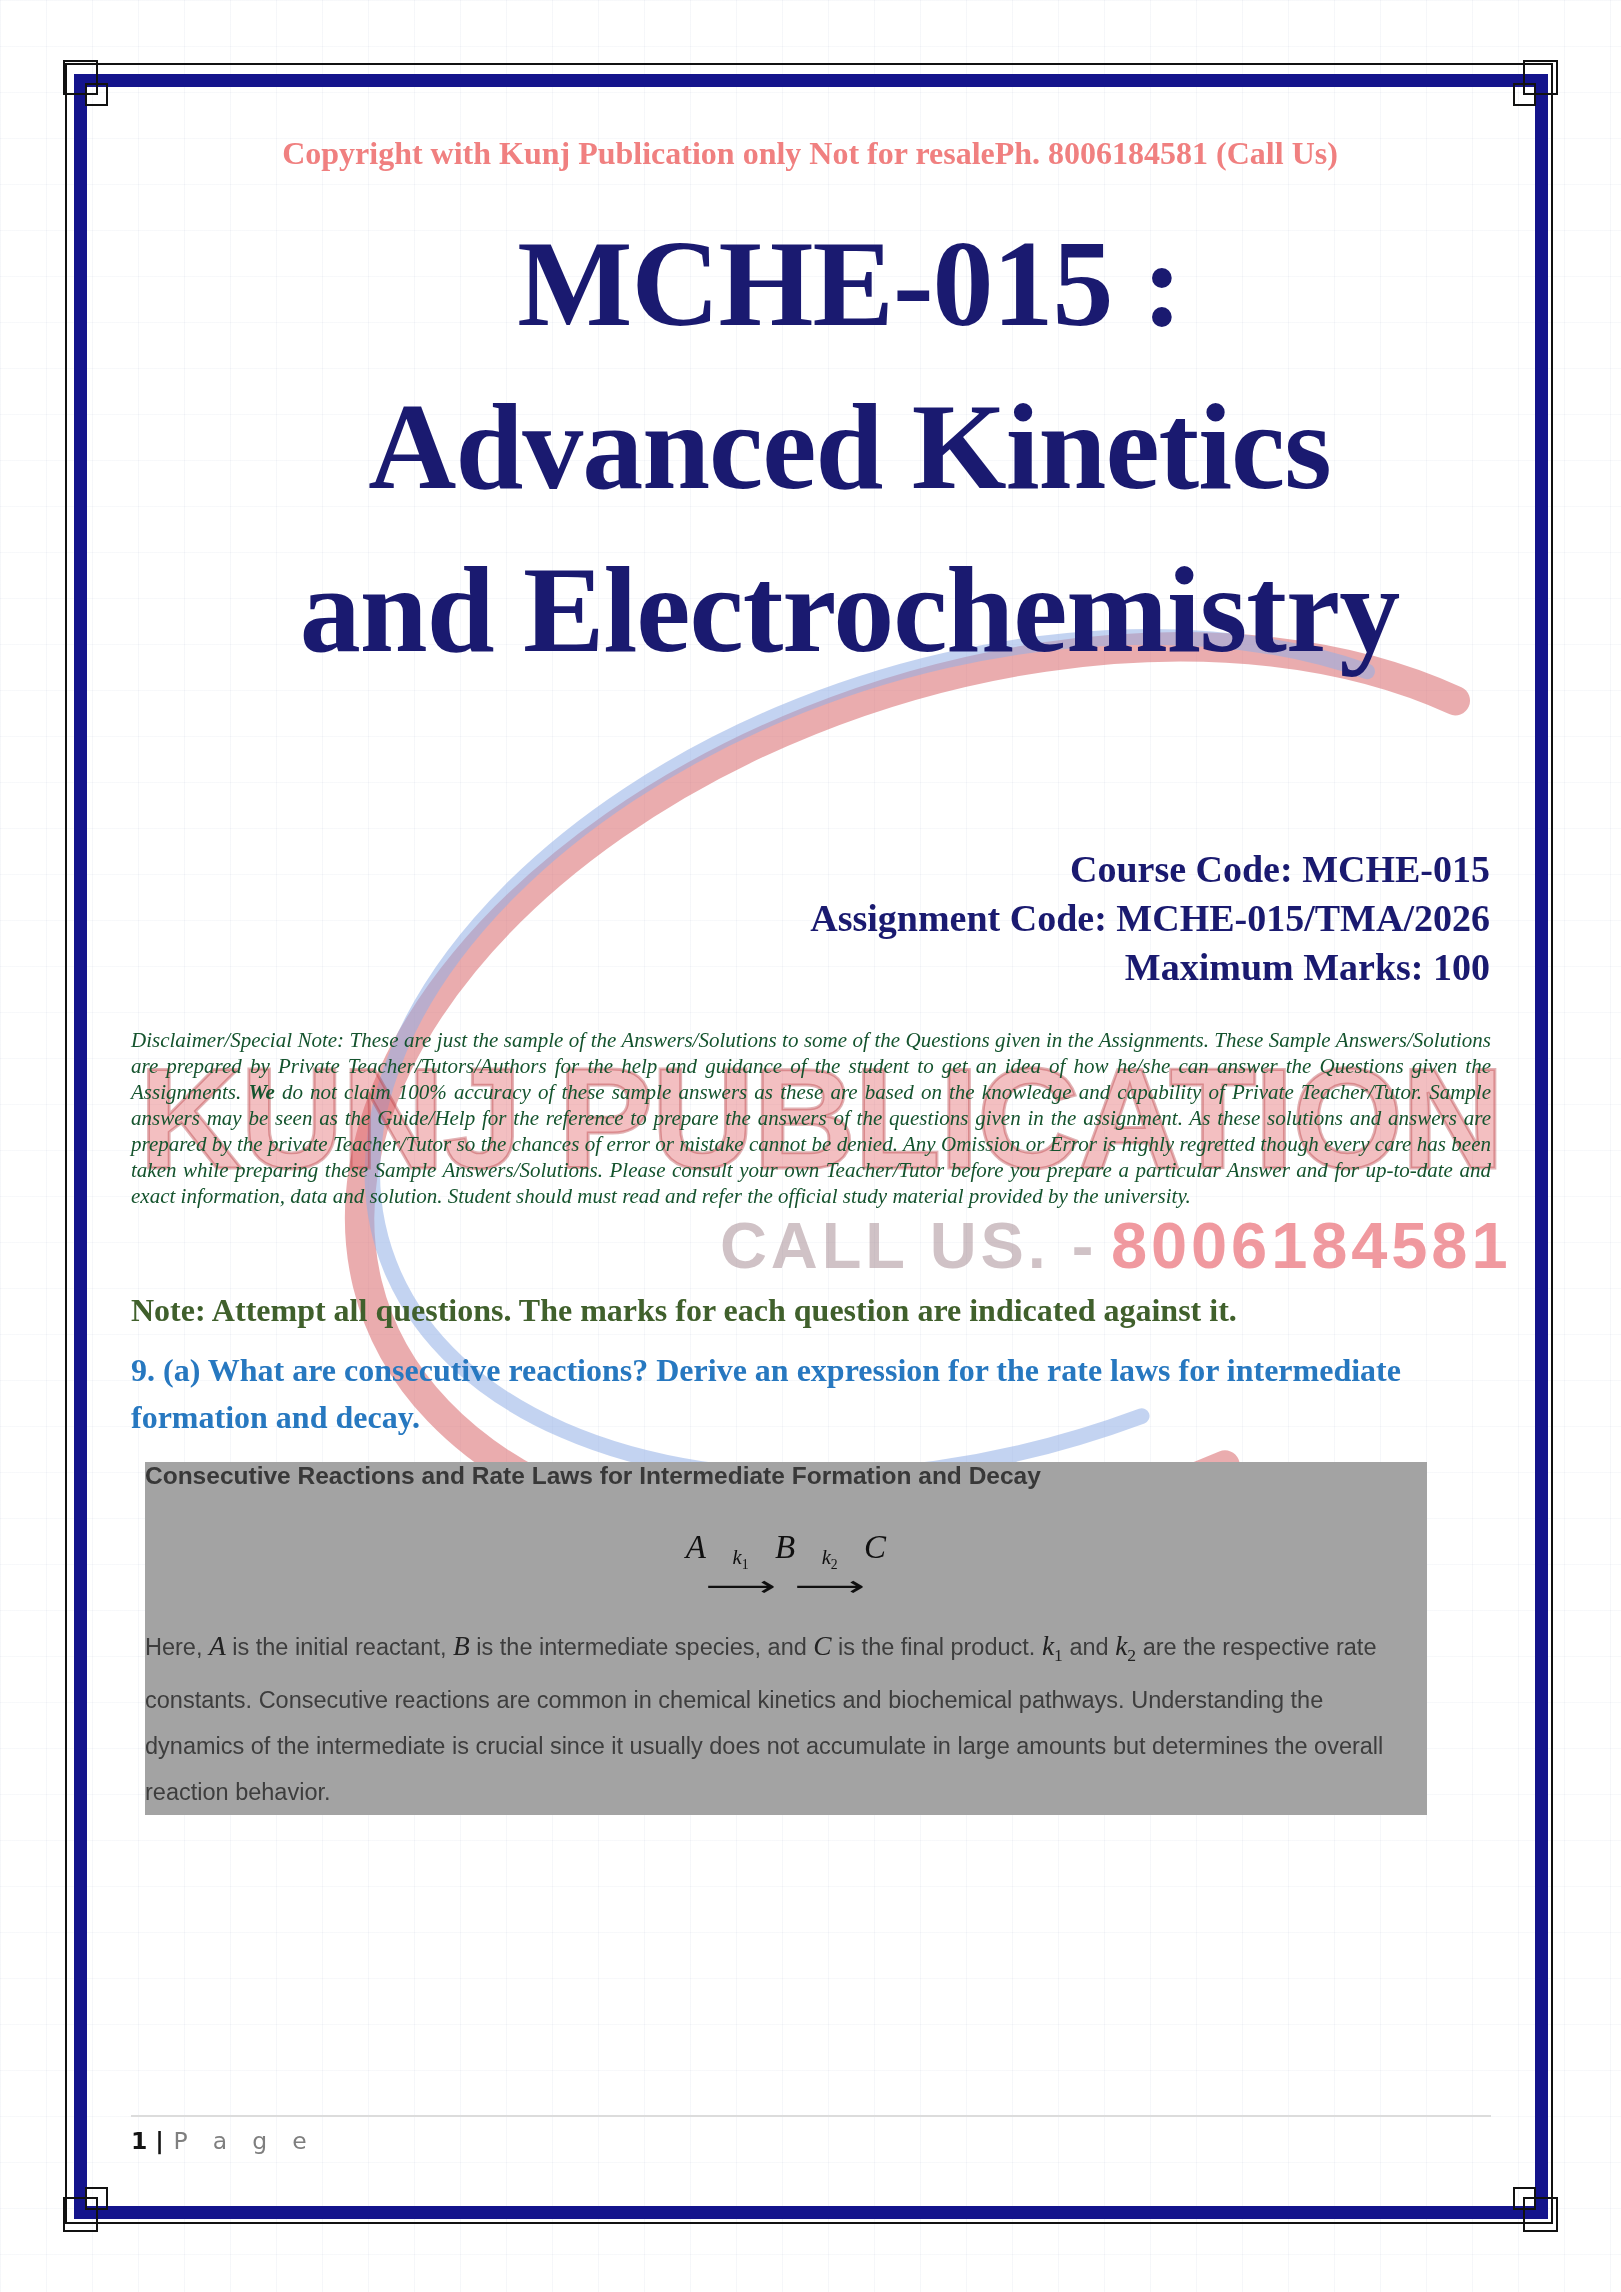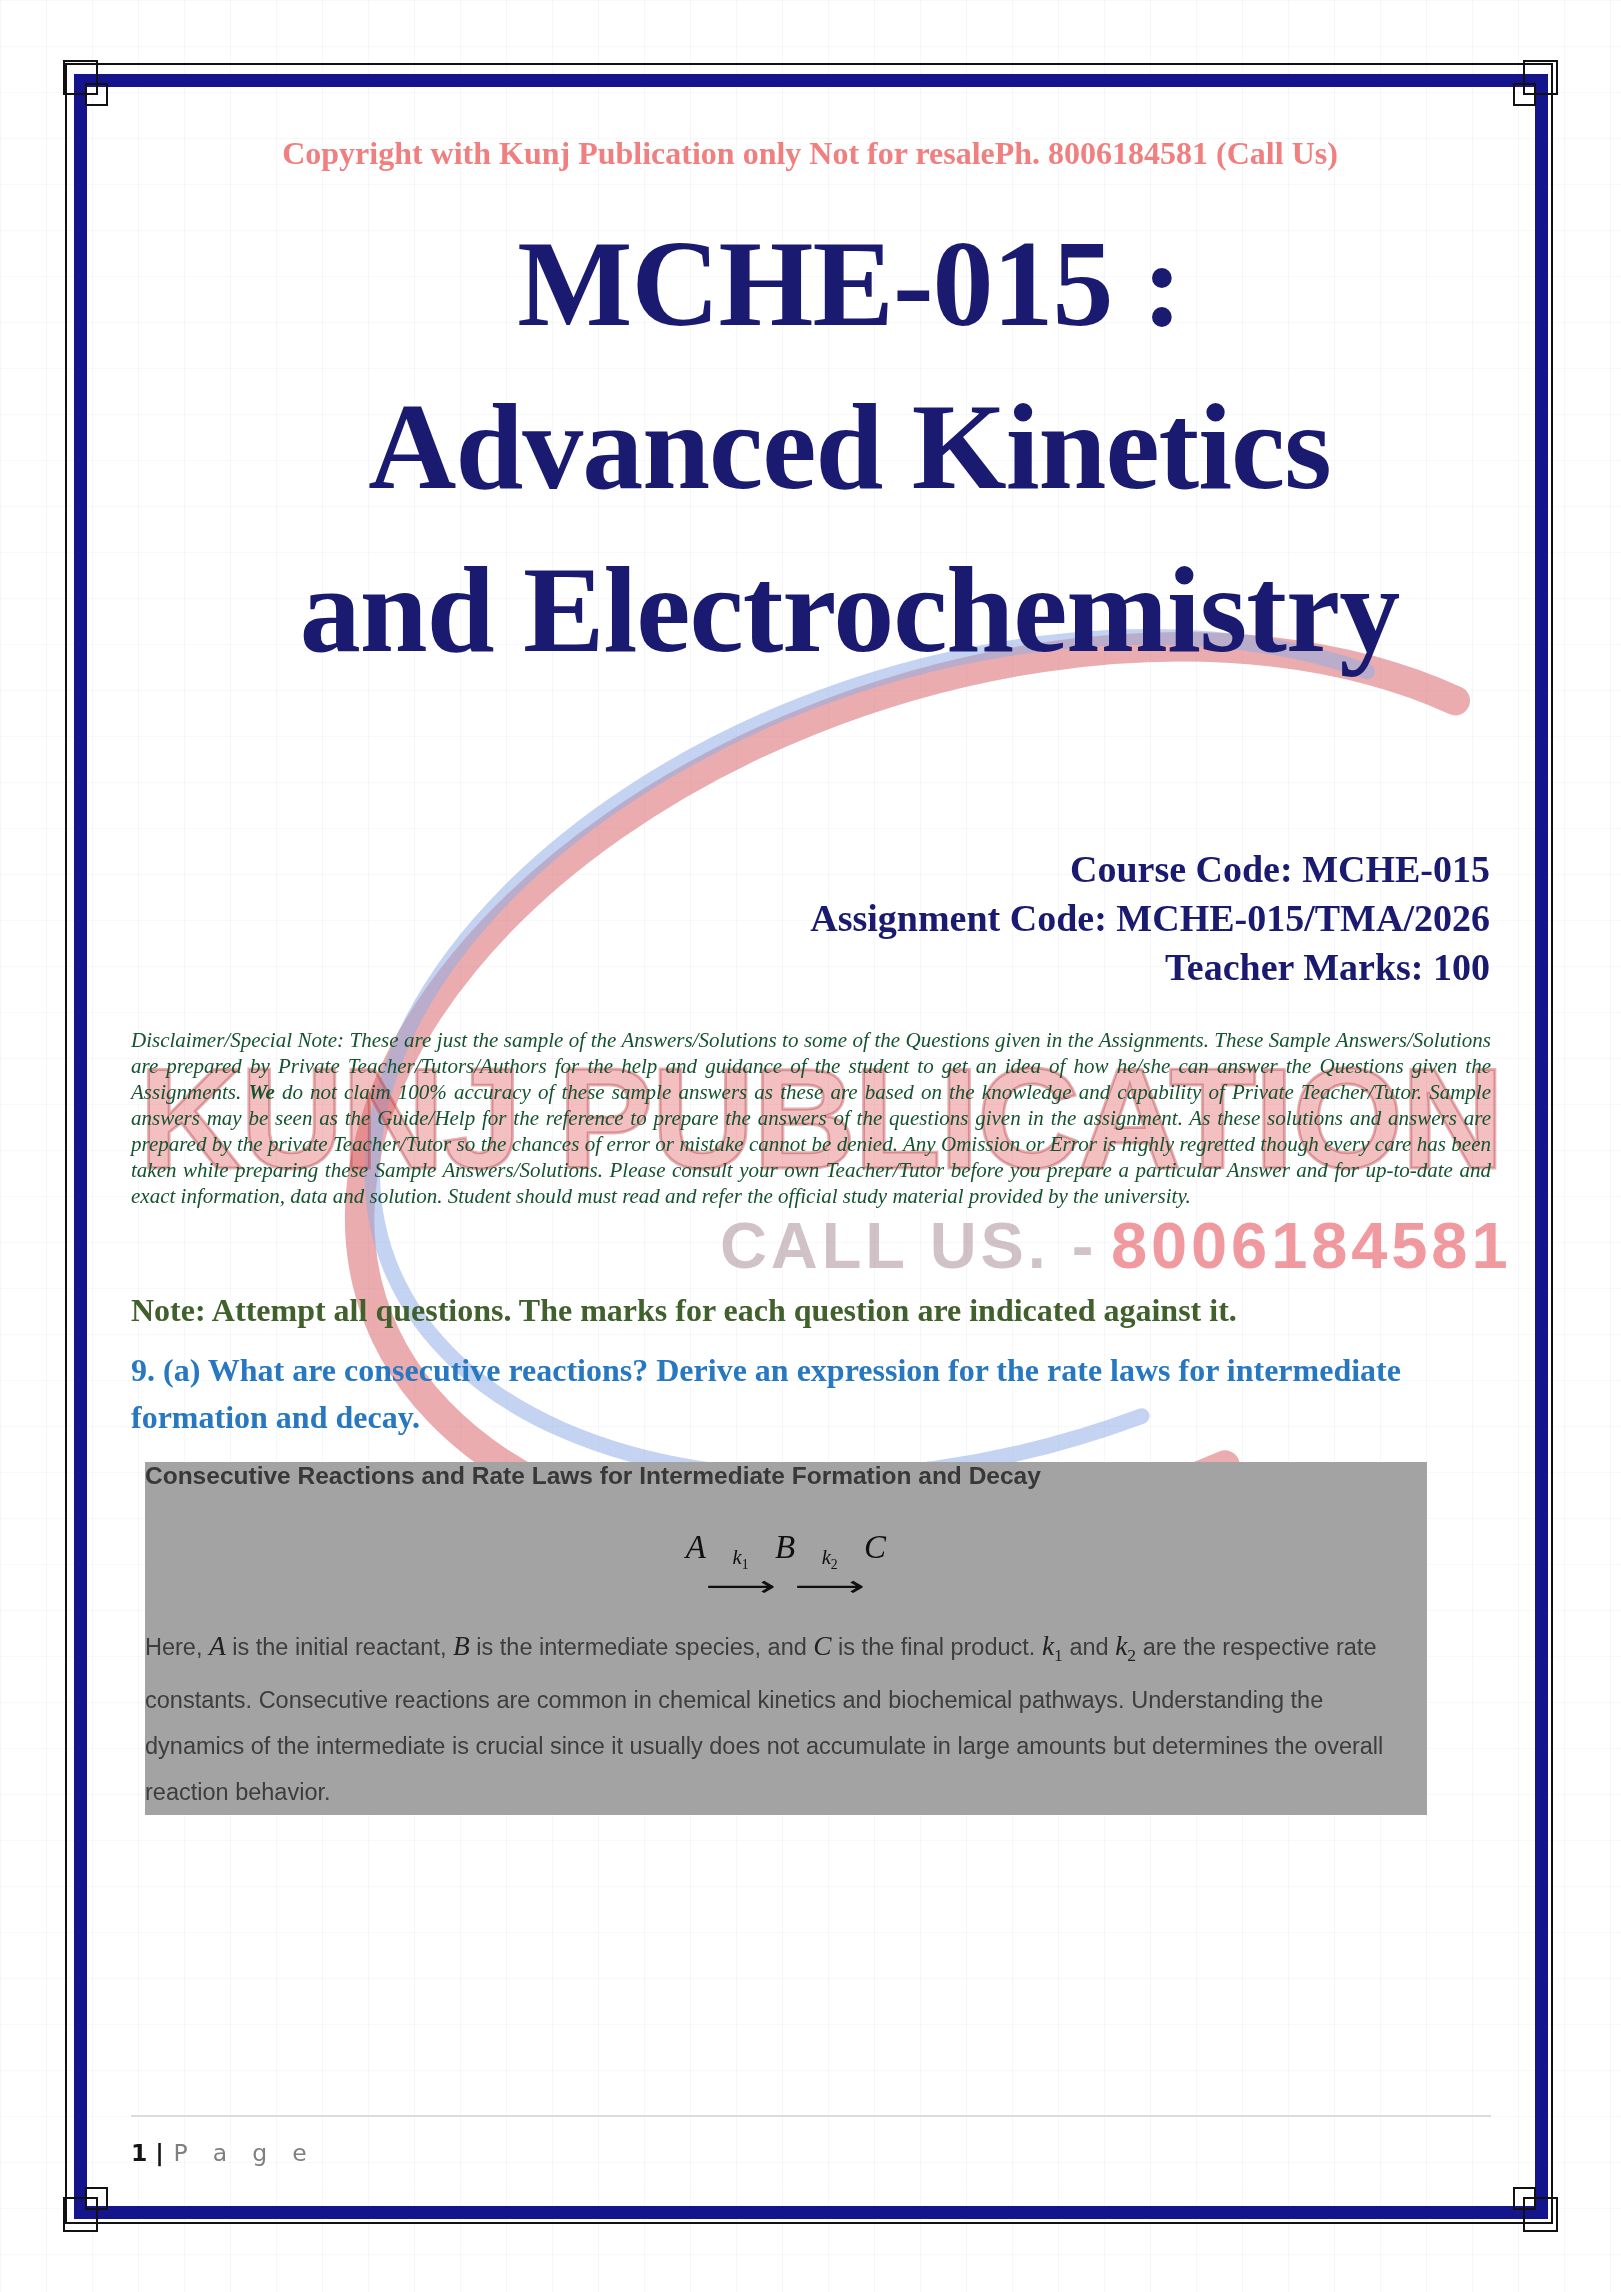--- a/index.html
+++ b/index.html
@@ -51,21 +51,21 @@
     font-size:33px;color:#101010;}
   .rx-var{font-style:italic;font-weight:500;padding:0 3.9px;}
   .rx-arrow{display:inline-flex;flex-direction:column;align-items:center;vertical-align:-5.9px;margin:0 9.8px;}
   .rx-k{font-style:italic;font-size:20.6px;line-height:17.6px;font-family:"Liberation Serif", serif;}
   .rx-k sub{font-style:normal;font-size:13.7px;}
   .rx-line{font-family:"DejaVu Sans", sans-serif;font-size:29px;line-height:25.5px;
     display:inline-block;transform:scaleX(1.7);}
   .mvar{font-family:"Liberation Serif", serif;font-style:italic;font-size:27.4px;color:#222;}
   .msub{font-family:"Liberation Serif", serif;font-size:17.6px;color:#222;}
   .footer-rule{left:131px;top:2115px;width:1360px;height:0;border-top:2px solid #dcdcdc;}
-  .footer-text{left:131px;top:2127px;font-family:"DejaVu Sans", sans-serif;font-size:23.5px;color:#7f7f7f;margin-top:12px;}
+  .footer-text{left:131px;top:2127px;font-family:"DejaVu Sans", sans-serif;font-size:23.5px;color:#7f7f7f;}
   .footer-text .pg-num{font-weight:bold;color:#141414;margin-right:7.8px;}
   .footer-text .pg-sep{color:#141414;margin-right:9.8px;font-weight:bold;}
   .footer-text .pg-word{letter-spacing:8.8px;}
 </style>
 </head>
 <body>
 
 <div class="page">
 
   <div class="grid-bg"></div>
@@ -99,21 +99,21 @@
 
   <div class="content-block doc-title">
     <div>MCHE-015 :</div>
     <div>Advanced Kinetics</div>
     <div>and Electrochemistry</div>
   </div>
 
   <div class="content-block meta-block">
     <div>Course Code: MCHE-015</div>
     <div>Assignment Code: MCHE-015/TMA/2026</div>
-    <div>Teacher Marks: 100</div>
+    <div>Maximum Marks: 100</div>
   </div>
 
   <p class="content-block disclaimer">
     <span>Disclaimer/Special Note: These are just the sample of the Answers/Solutions to some of the Questions given in the Assignments. These Sample Answers/Solutions are prepared by Private Teacher/Tutors/Authors for the help and guidance of the student to get an idea of how he/she can answer the Questions given the Assignments. </span><b>We</b><span> do not claim 100% accuracy of these sample answers as these are based on the knowledge and capability of Private Teacher/Tutor. Sample answers may be seen as the Guide/Help for the reference to prepare the answers of the questions given in the assignment. As these solutions and answers are prepared by the private Teacher/Tutor so the chances of error or mistake cannot be denied. Any Omission or Error is highly regretted though every care has been taken while preparing these Sample Answers/Solutions. Please consult your own Teacher/Tutor before you prepare a particular Answer and for up-to-date and exact information, data and solution. Student should must read and refer the official study material provided by the university.</span>
   </p>
 
   <div class="content-block note-line">Note: Attempt all questions. The marks for each question are indicated against it.</div>
 
   <div class="content-block question-line">9. (a) What are consecutive reactions? Derive an expression for the rate laws for intermediate formation and decay.</div>
 

